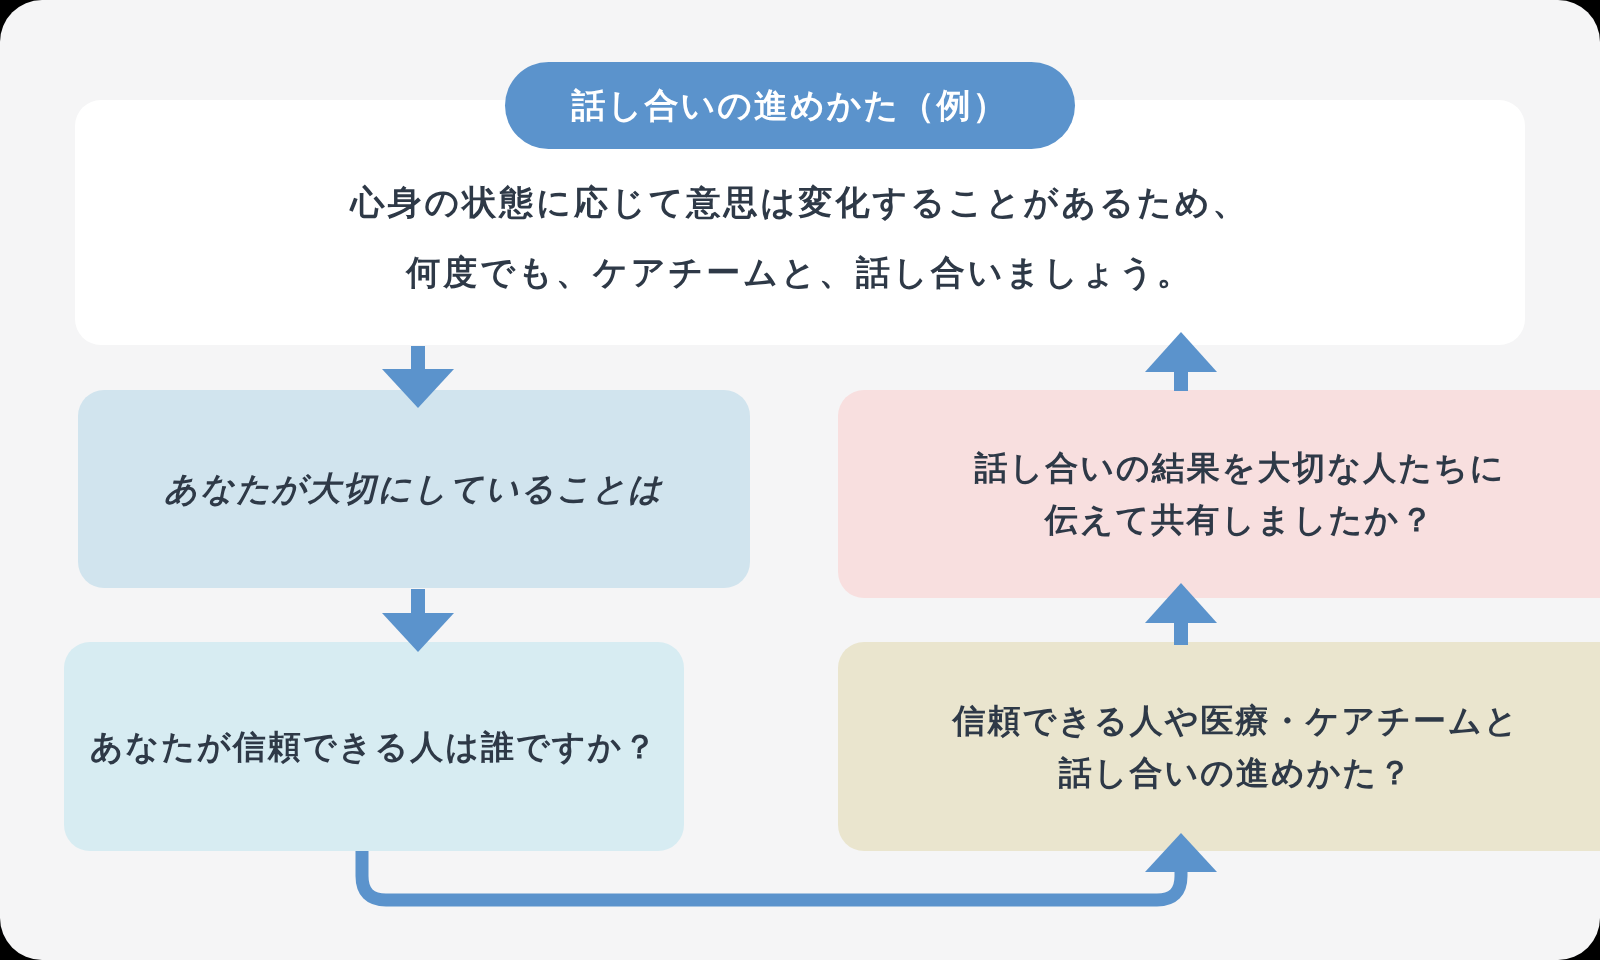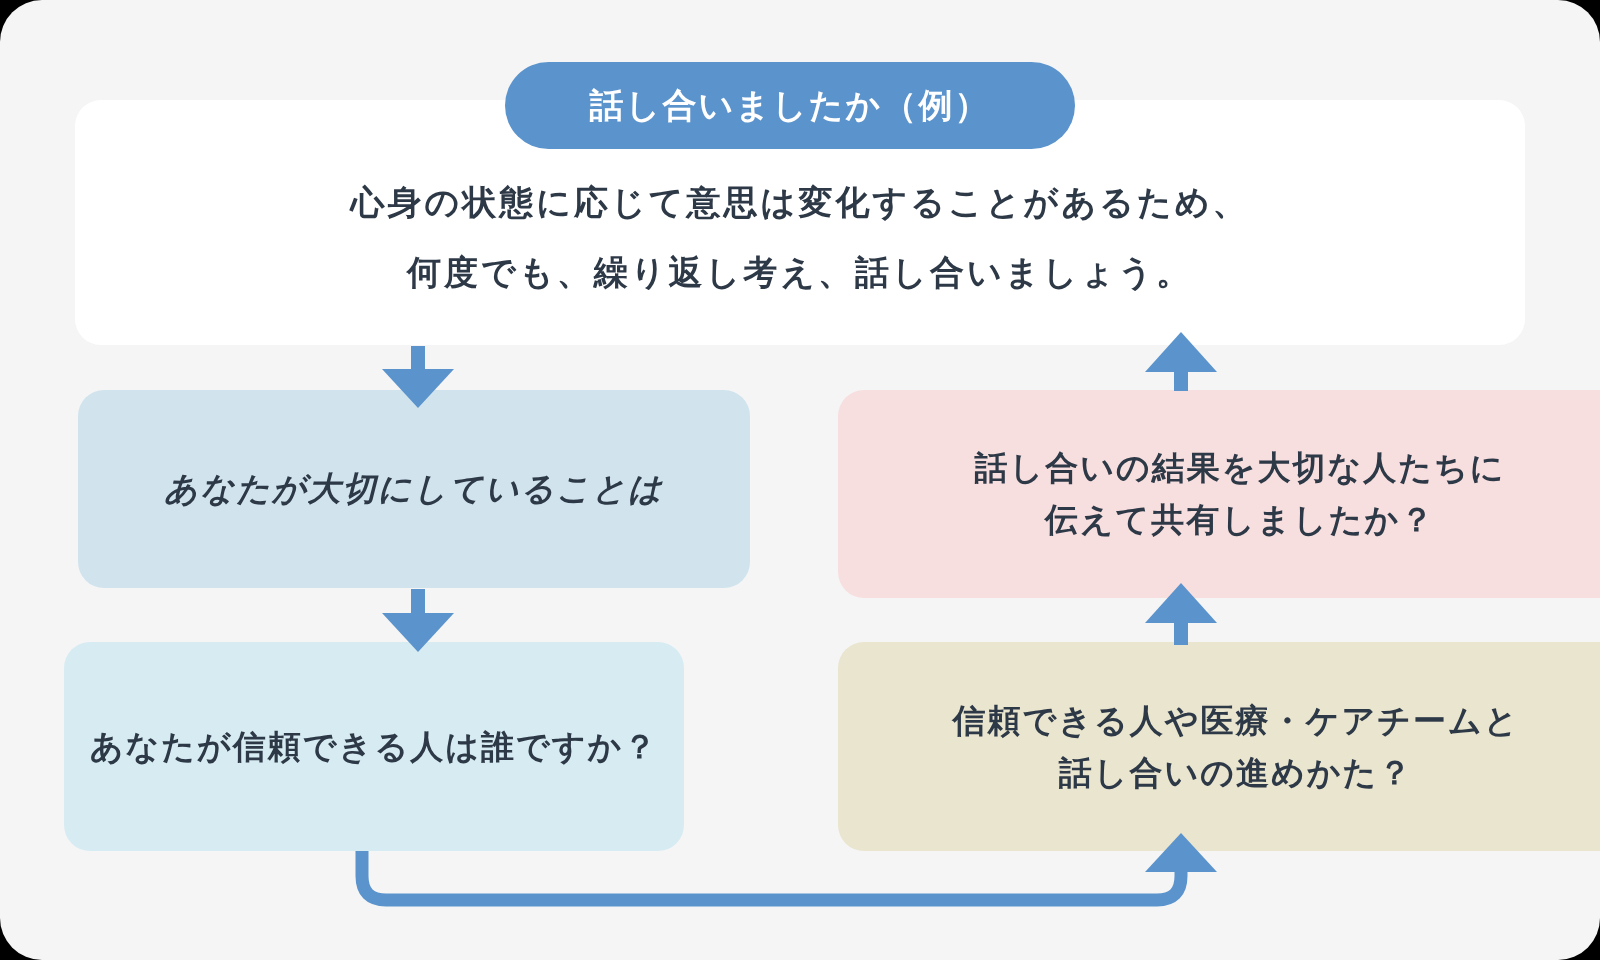--- a/index.html
+++ b/index.html
@@ -60,25 +60,25 @@
   .arrow-fill{fill:var(--accent-blue);}
   .arrow-stroke{stroke:var(--accent-blue);stroke-width:13px;fill:none;}
 </style>
 </head>
 <body>
 
 <div class="panel">
 
   <div class="box intro-box">
     <div class="ln">心身の状態に応じて意思は変化することがあるため、</div>
-    <div class="ln">何度でも、繰り返し考え、話し合いましょう。</div>
+    <div class="ln">何度でも、ケアチームと、話し合いましょう。</div>
   </div>
 
   <div class="badge">
-    <span>話し合いましたか（例）</span>
+    <span>話し合いの進めかた（例）</span>
   </div>
 
   <div class="box q1">
     <div class="ln">あなたが大切にしていることは</div>
   </div>
 
   <div class="box q2">
     <div class="ln">あなたが信頼できる人は誰ですか？</div>
   </div>
 

